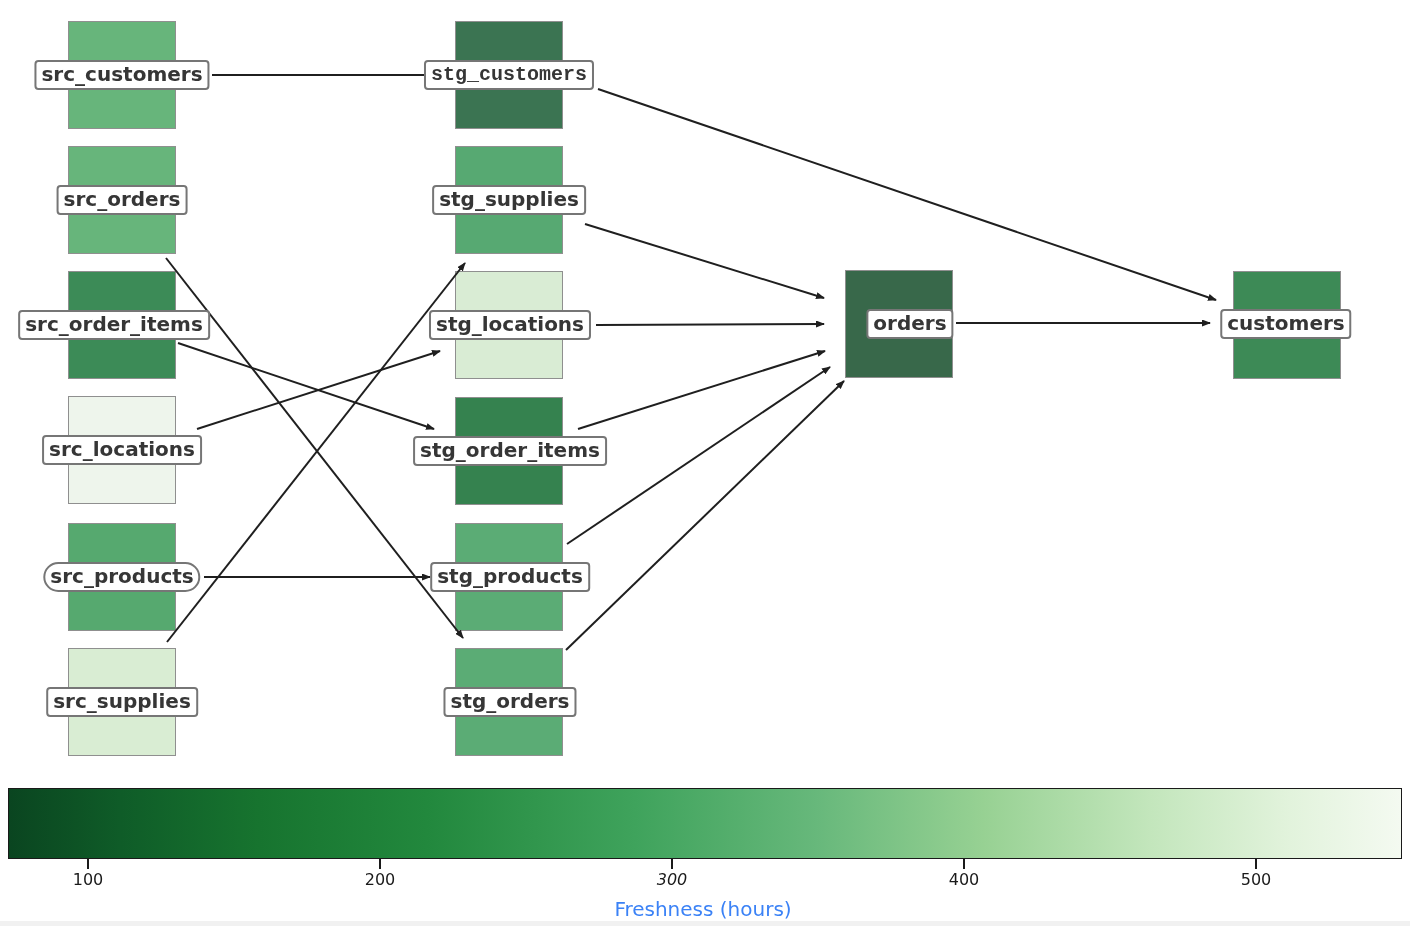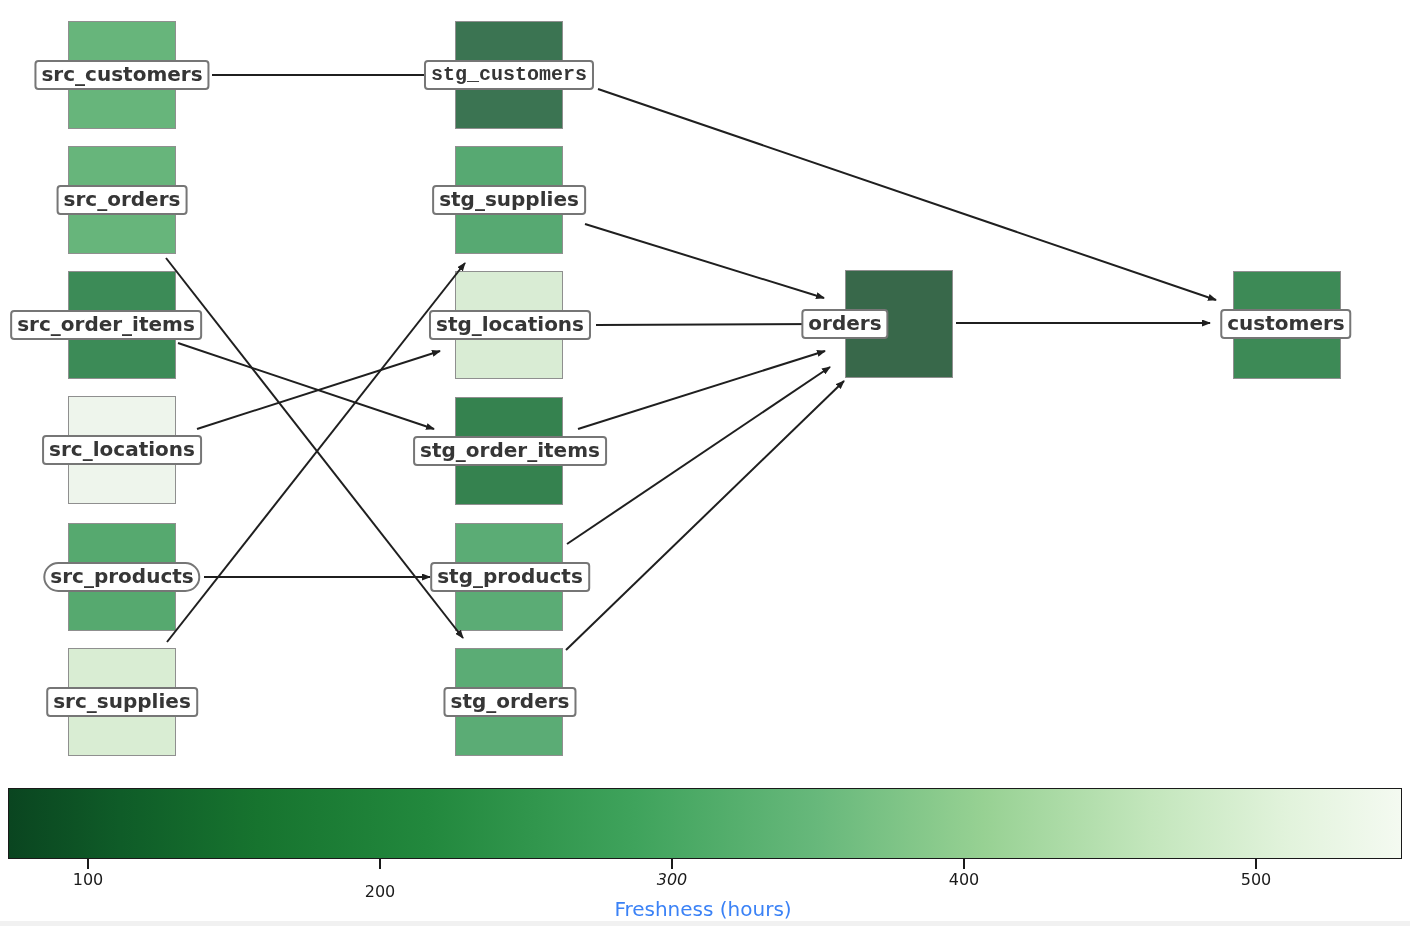--- a/index.html
+++ b/index.html
@@ -97,40 +97,40 @@
         <line x1="596" y1="325" x2="824" y2="324" stroke="#1f1f1f" stroke-width="2" marker-end="url(#arrowhead)"></line>
         <line x1="578" y1="429" x2="825" y2="351" stroke="#1f1f1f" stroke-width="2" marker-end="url(#arrowhead)"></line>
         <line x1="567" y1="544" x2="830" y2="367" stroke="#1f1f1f" stroke-width="2" marker-end="url(#arrowhead)"></line>
         <line x1="566" y1="650" x2="844" y2="381" stroke="#1f1f1f" stroke-width="2" marker-end="url(#arrowhead)"></line>
         <line x1="956" y1="323" x2="1210" y2="323" stroke="#1f1f1f" stroke-width="2" marker-end="url(#arrowhead)"></line>
       </g>
   </svg>
   <div>
       <div class="node-label" style="left: 122px; top: 75px;">src_customers</div>
       <div class="node-label" style="left: 122px; top: 200px;">src_orders</div>
-      <div class="node-label" style="left: 106px; top: 325px; text-align: right;">src_order_items</div>
+      <div class="node-label" style="left: 114px; top: 325px; text-align: right;">src_order_items</div>
       <div class="node-label" style="left: 122px; top: 450px;">src_locations</div>
       <div class="node-label" style="left: 122px; top: 577px; border-radius: 15px;">src_products</div>
       <div class="node-label" style="left: 122px; top: 702px;">src_supplies</div>
       <div class="node-label" style="left: 509px; top: 75px; font-family: Liberation Mono, monospace;">stg_customers</div>
       <div class="node-label" style="left: 509px; top: 200px;">stg_supplies</div>
       <div class="node-label" style="left: 510px; top: 325px;">stg_locations</div>
       <div class="node-label" style="left: 510px; top: 451px;">stg_order_items</div>
       <div class="node-label" style="left: 510px; top: 577px;">stg_products</div>
       <div class="node-label" style="left: 510px; top: 702px;">stg_orders</div>
-      <div class="node-label" style="left: 845px; top: 324px;">orders</div>
+      <div class="node-label" style="left: 910px; top: 324px;">orders</div>
       <div class="node-label" style="left: 1286px; top: 324px;">customers</div>
     </div>
 
   <div id="colorbar" style="left: 8px; top: 788px; width: 1394px; height: 71px; background: linear-gradient(to right, rgb(10, 69, 32) 0%, rgb(15, 92, 40) 8%, rgb(23, 116, 47) 18%, rgb(34, 136, 61) 30%, rgb(63, 163, 92) 45%, rgb(103, 184, 123) 58%, rgb(151, 209, 147) 70%, rgb(195, 230, 188) 82%, rgb(226, 243, 220) 92%, rgb(244, 250, 241) 100%);"></div>
   <div id="tick-layer">
       <div class="cbar-tick" style="left: 87px; top: 859px;"></div>
       <div class="cbar-tick-label" style="left: 88px; top: 870px;">100</div>
       <div class="cbar-tick" style="left: 379px; top: 859px;"></div>
-      <div class="cbar-tick-label" style="left: 380px; top: 870px; margin-top: 12px;">200</div>
+      <div class="cbar-tick-label" style="left: 380px; top: 870px;">200</div>
       <div class="cbar-tick" style="left: 671px; top: 859px;"></div>
       <div class="cbar-tick-label" style="left: 672px; top: 870px; font-style: italic;">300</div>
       <div class="cbar-tick" style="left: 963px; top: 859px;"></div>
       <div class="cbar-tick-label" style="left: 964px; top: 870px;">400</div>
       <div class="cbar-tick" style="left: 1255px; top: 859px;"></div>
       <div class="cbar-tick-label" style="left: 1256px; top: 870px;">500</div>
     </div>
   <div id="cbar-axis-label" style="left: 703px; top: 897px;">Freshness (hours)</div>
   <div id="bottom-strip"></div>
 </div>

